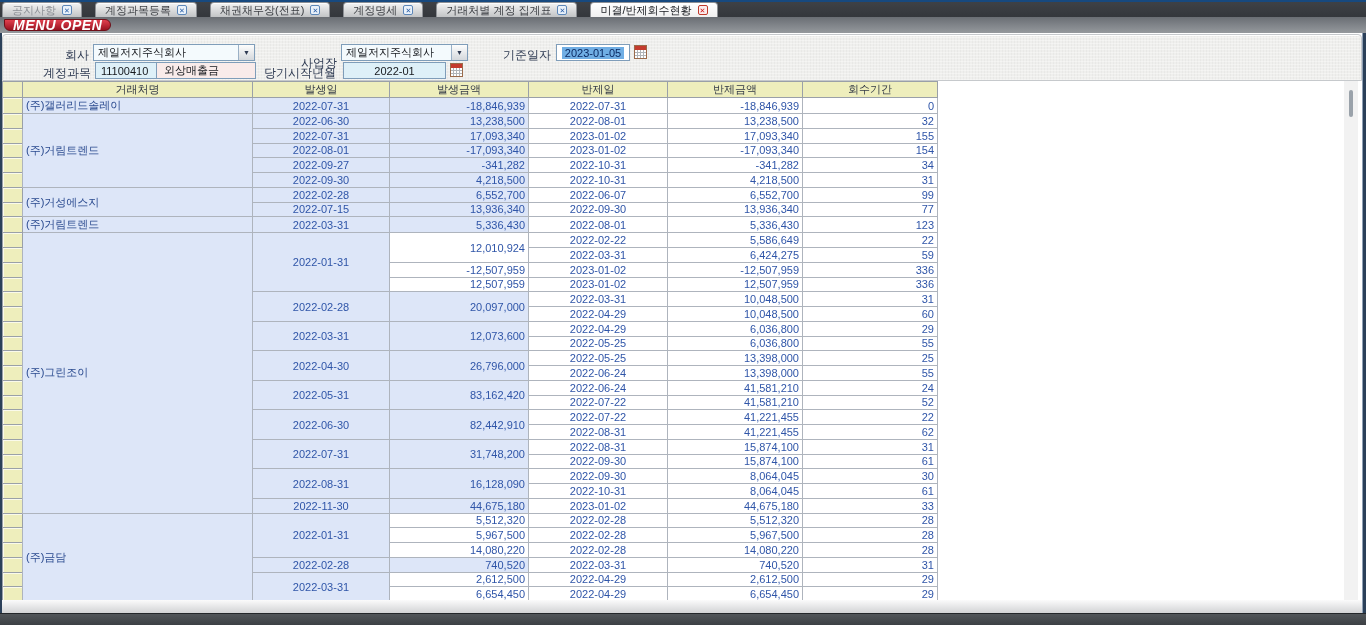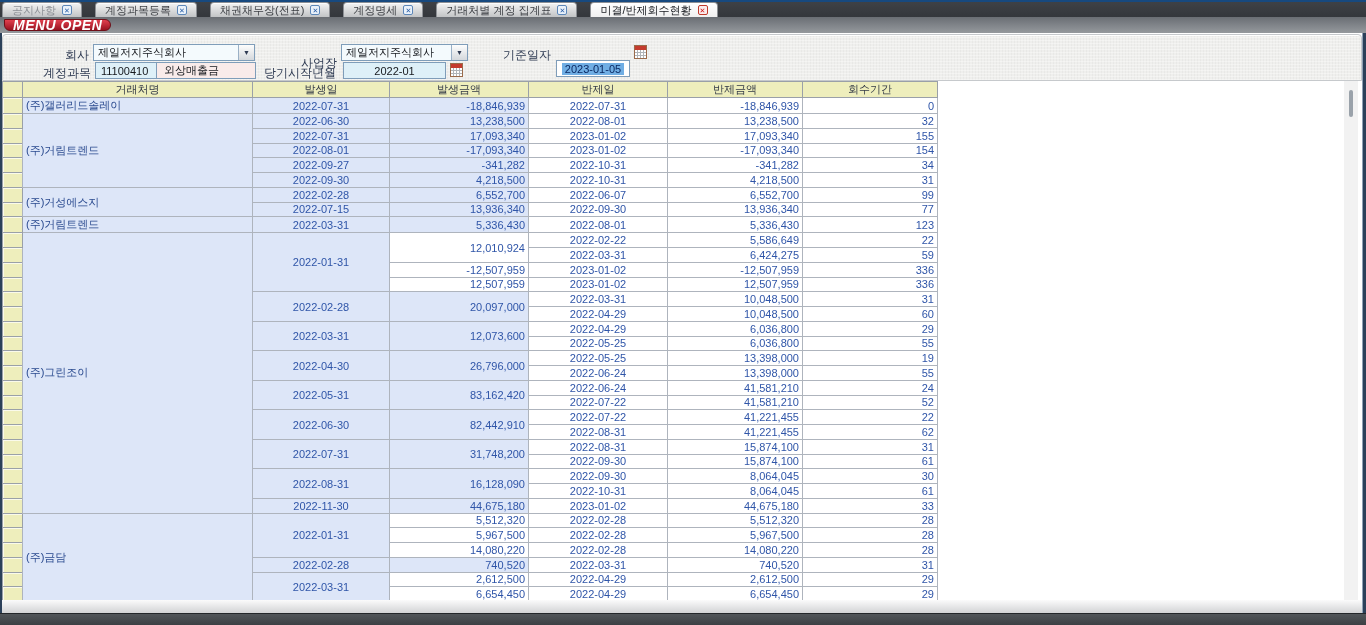--- a/index.html
+++ b/index.html
@@ -135,21 +135,21 @@
       <span class="cbtn">▼</span>
     </div>
 
     <div class="flabel" style="left:264px; top:12px; width:70px;margin-top:8px;">사업장</div>
     <div class="combo" style="left:338px; top:9px; width:127px;">
       <span class="cval">제일저지주식회사</span>
       <span class="cbtn">▼</span>
     </div>
 
     <div class="flabel" style="left:478px; top:12px; width:70px;">기준일자</div>
-    <div class="tfield" style="left:553px; top:9px; width:74px;margin-top:16px;">
+    <div class="tfield" style="left:553px; top:9px; width:74px;">
       <span class="selwrap"><span class="selhl">2023-01-05</span></span>
     </div>
     <div class="cal" style="left:631px; top:10px;"></div>
 
     <div class="flabel" style="left:18px; top:30px; width:70px;">계정과목</div>
     <div class="tfield blue" style="left:92px; top:27px; width:62px;">
       <span style="padding-left:5px;">11100410</span>
     </div>
     <div class="tfield pink" style="left:153px; top:27px; width:100px;">
       <span style="padding-left:7px;">외상매출금</span>
@@ -317,21 +317,21 @@
             <td class="sdate">2022-05-25</td>
             <td class="samt">6,036,800</td>
             <td class="days">55</td>
           </tr>
           <tr>
             <td class="rh"></td>
             <td class="odate" rowspan="2">2022-04-30</td>
             <td class="amt blue" rowspan="2">26,796,000</td>
             <td class="sdate">2022-05-25</td>
             <td class="samt">13,398,000</td>
-            <td class="days">19</td>
+            <td class="days">25</td>
           </tr>
           <tr>
             <td class="rh"></td>
             <td class="sdate">2022-06-24</td>
             <td class="samt">13,398,000</td>
             <td class="days">55</td>
           </tr>
           <tr>
             <td class="rh"></td>
             <td class="odate" rowspan="2">2022-05-31</td>

